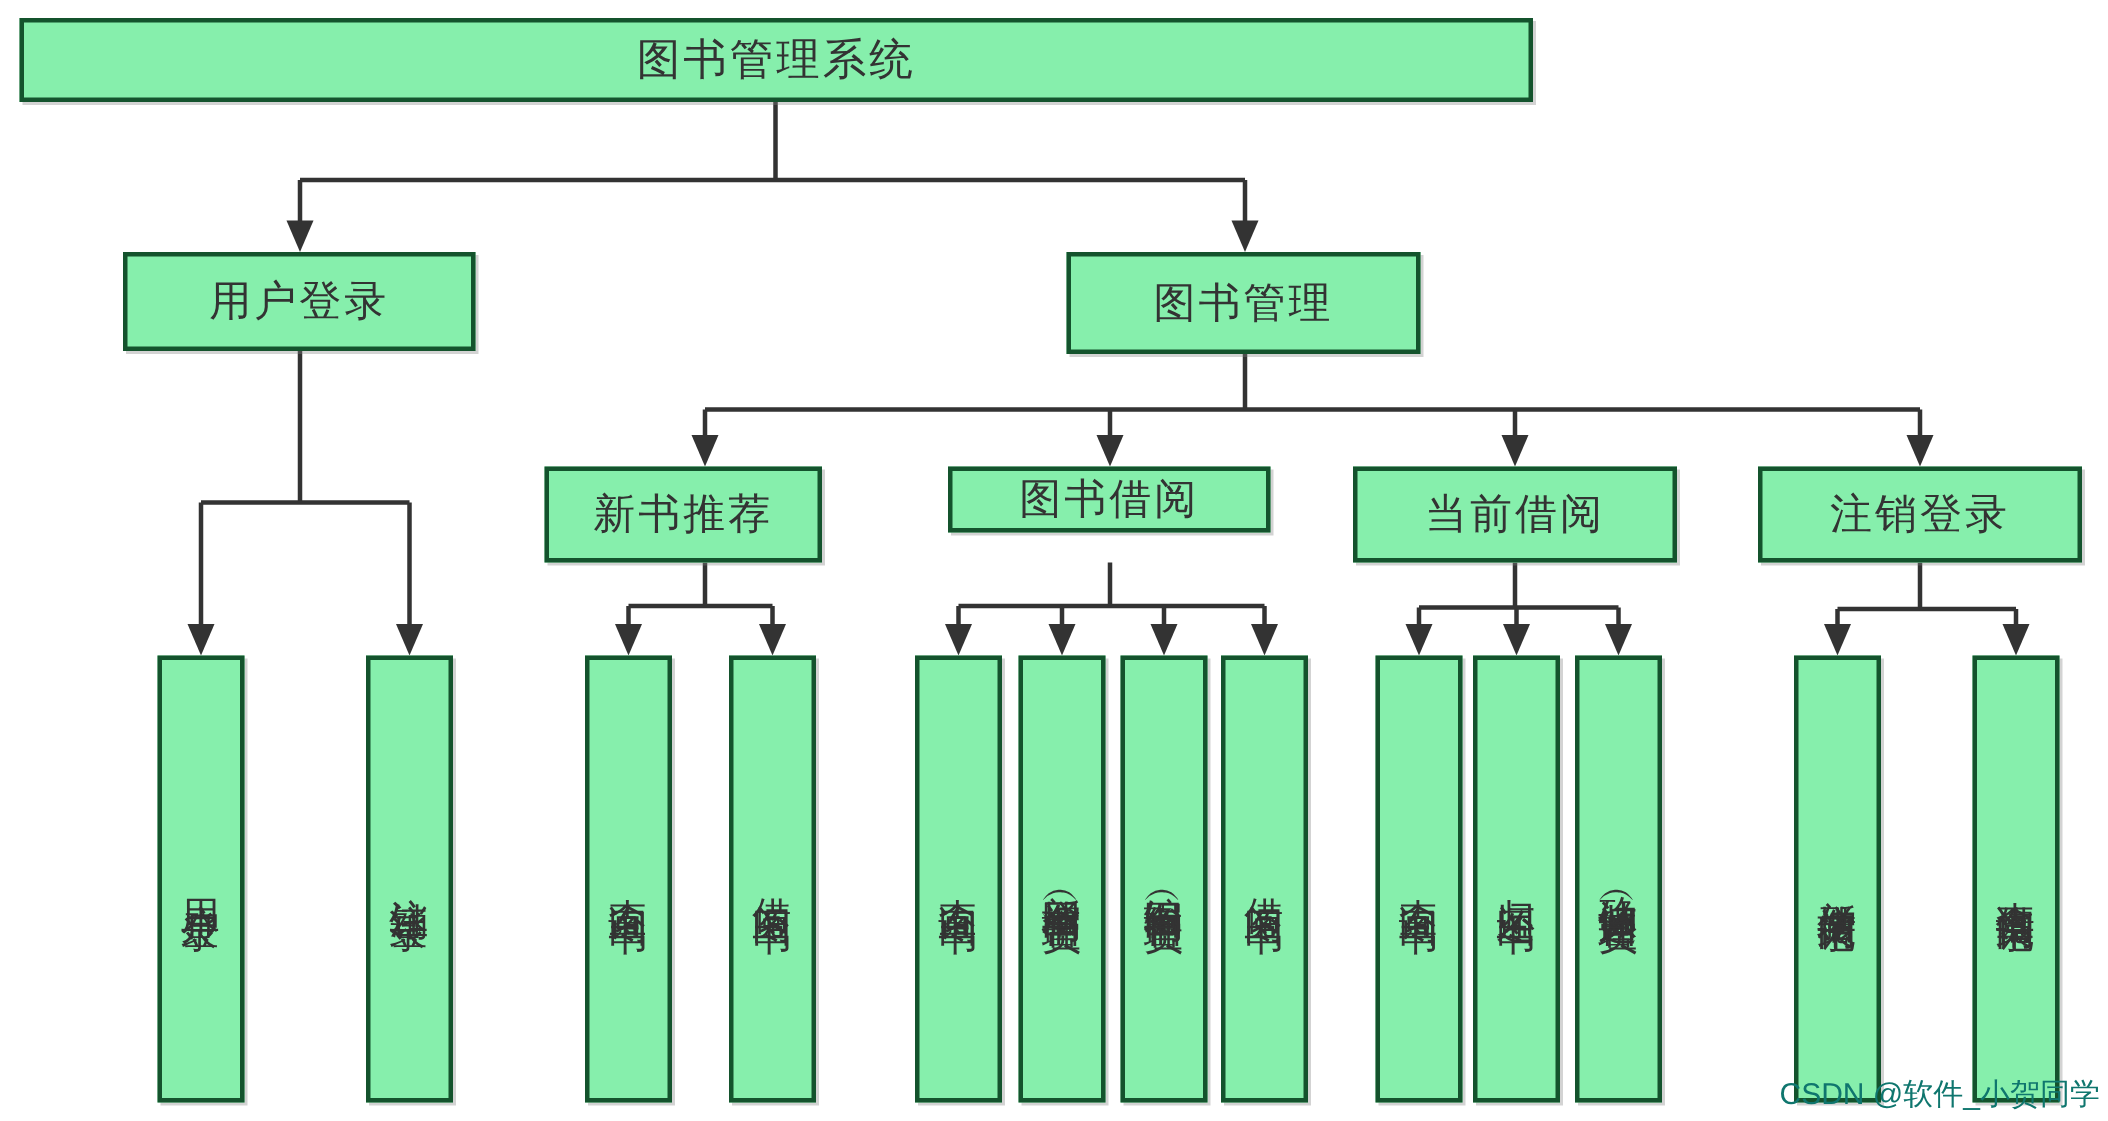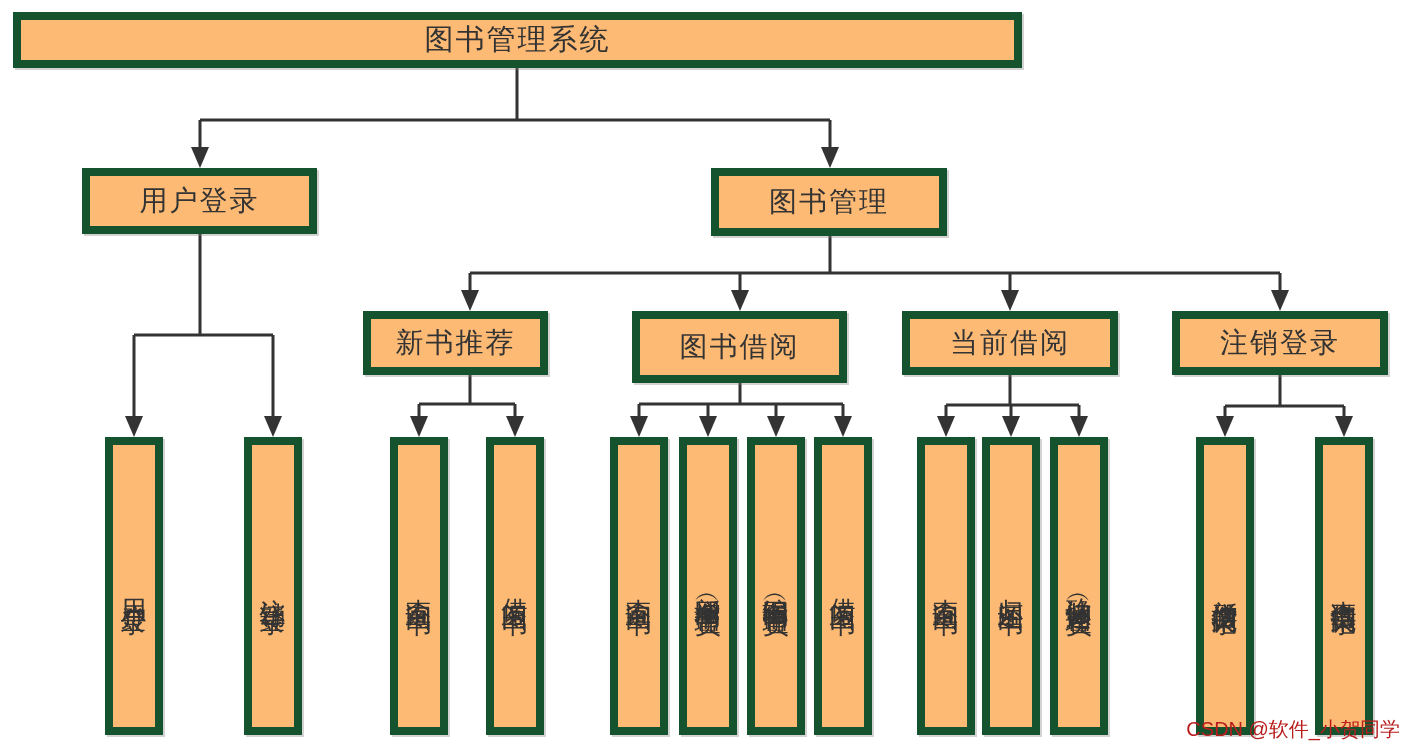--- a/index.html
+++ b/index.html
@@ -19,22 +19,22 @@
   }
   svg.wires path {
     fill: none;
     stroke: #333333;
     stroke-width: 3;
   }
   svg.wires polygon { fill: #333333; }
   .node {
     position: absolute;
     box-sizing: border-box;
-    border: 8px solid #14532d;
-    background: #fdba74;
+    border: 3px solid #14532d;
+    background: #86efac;
     box-shadow: 2px 2px 0 rgba(130,130,130,0.35);
     display: flex;
     align-items: center;
     justify-content: center;
     color: #333333;
   }
   .node.h span {
     font-size: 28px;
     letter-spacing: 2px;
     white-space: nowrap;
@@ -46,21 +46,21 @@
     font-size: 26px;
     letter-spacing: 4px;
     line-height: 1;
   }
   .node.v.long span { letter-spacing: 2px; }
   .watermark {
     position: absolute;
     right: 5px;
     top: 716px;
     font-size: 20px;
-    color: #b91c1c;
+    color: #0f766e;
     white-space: nowrap;
     z-index: 5;
   }
 </style>
 </head>
 <body>
 
 <div class="canvas">
 
   <svg class="wires" viewBox="0 0 1405 747" aria-hidden="true">
@@ -120,21 +120,21 @@
   <div class="node h" style="left:82px;top:168px;width:235px;height:66px">
     <span>用户登录</span>
   </div>
   <div class="node h" style="left:711px;top:168px;width:236px;height:68px">
     <span>图书管理</span>
   </div>
 
   <div class="node h" style="left:363px;top:311px;width:185px;height:64px">
     <span>新书推荐</span>
   </div>
-  <div class="node h" style="left:632px;top:311px;width:215px;height:72px">
+  <div class="node h" style="left:632px;top:311px;width:215px;height:44px">
     <span>图书借阅</span>
   </div>
   <div class="node h" style="left:902px;top:311px;width:216px;height:64px">
     <span>当前借阅</span>
   </div>
   <div class="node h" style="left:1172px;top:311px;width:216px;height:64px">
     <span>注销登录</span>
   </div>
 
   <div class="node v" style="left:105px;top:437px;width:58px;height:298px">

